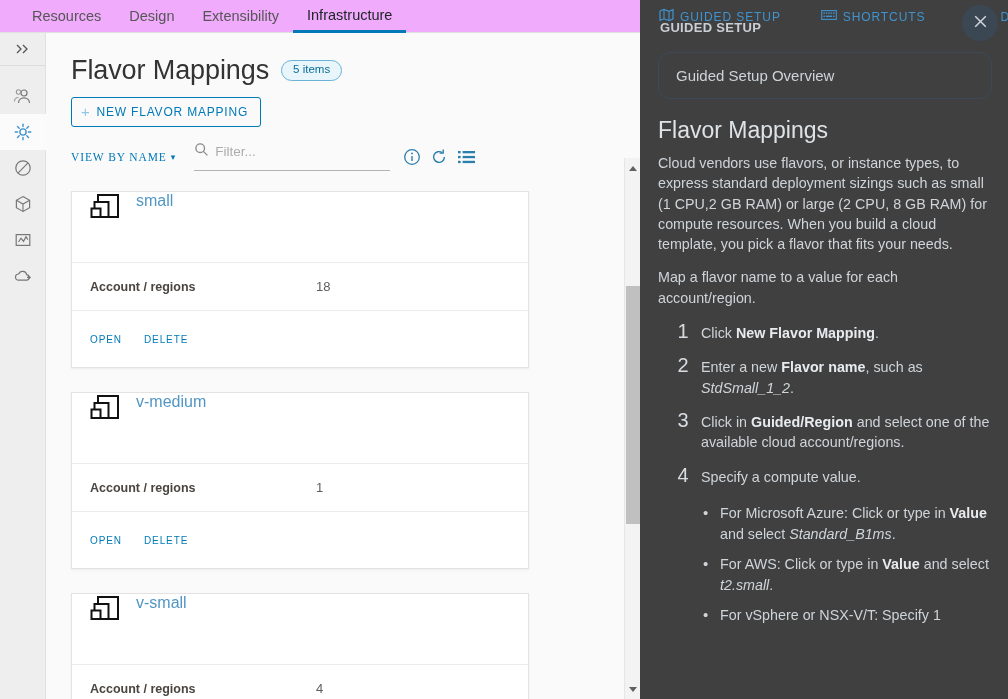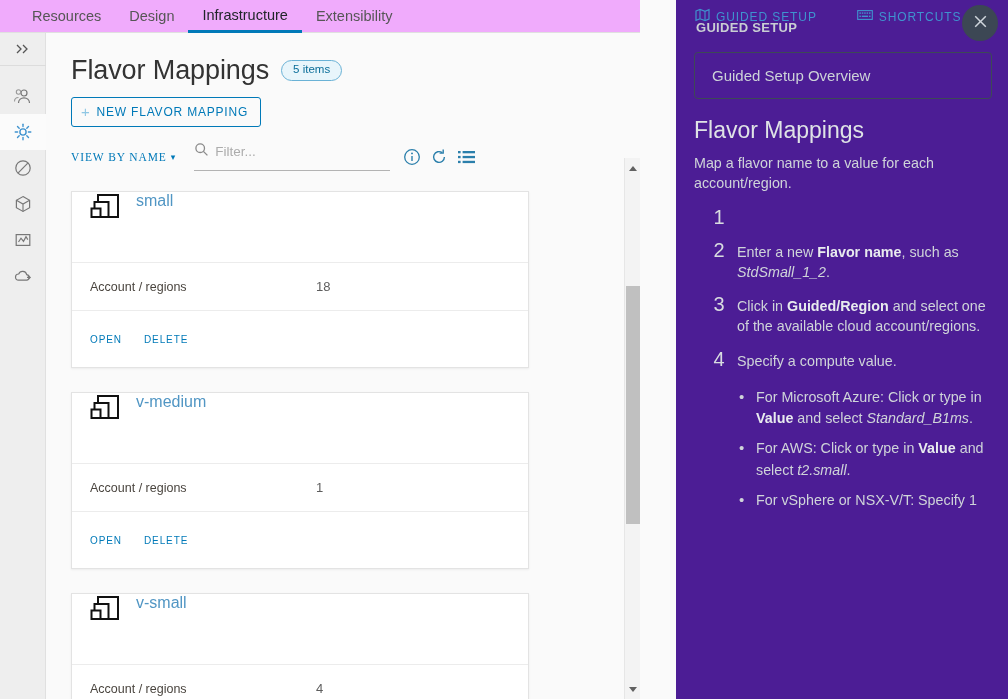--- a/index.html
+++ b/index.html
@@ -111,21 +111,21 @@
   }
   .card-head {
     height: 71px; display: flex; align-items: flex-start; gap: 14px;
     padding: 0 18px; border-bottom: 1px solid #ececec;
   }
   .card-name { font-size: 16px; color: #5196c4; font-weight: 400; cursor: pointer; }
   .card-body {
     height: 48px; display: flex; align-items: center;
     padding: 0 18px; border-bottom: 1px solid #ececec;
   }
-  .card-label { font-size: 12.5px; font-weight: normal; color: #4a453f; width: 226px; }
+  .card-label { font-size: 12.5px; font-weight: bold; color: #4a453f; width: 226px; }
   .card-value { font-size: 13px; color: #5d5d5d; }
   .card-foot {
     height: 56px; display: flex; align-items: center; gap: 22px;
     padding: 0 18px;
   }
   .card-action {
     font-size: 10px; color: #0079b8; letter-spacing: 0.9px; cursor: pointer;
   }
 
   
@@ -146,22 +146,22 @@
   }
   .sb-arrow.up i { border-bottom: 5px solid #606060; }
   .sb-arrow.down i { border-top: 5px solid #606060; }
   .sb-thumb {
     position: absolute; left: 1px; width: 14px;
     top: 128px; height: 238px; background: #c0c0c0; cursor: pointer;
   }
 
   
   .panel {
-    position: absolute; top: 0; right: 0; width: 332px; height: 699px;
-    background: #4c1d95;
+    position: absolute; top: 0; right: 0; width: 368px; height: 699px;
+    background: #404040;
     color: #d4d9dd;
     overflow: hidden;
   }
   .panel-topbar {
     height: 33px; display: flex; align-items: center; gap: 0;
     padding-left: 6px; position: relative;
   }
   .panel-topbar .tb-item {
     display: flex; align-items: center; gap: 6px;
     color: #3f93cf; font-size: 12px; letter-spacing: 0.9px;
@@ -181,21 +181,21 @@
     font-size: 13px; font-weight: bold; color: #c8ced3;
     letter-spacing: 0.3px;
   }
   .back-to-help {
     margin: 40px 0 0 22px;
     display: flex; align-items: center; gap: 8px;
     color: #3f93cf; font-size: 13px; letter-spacing: 1px; cursor: pointer;
   }
   .overview-box {
     margin: 19px 16px 0 18px;
-    border: 1px solid #3d4956; border-radius: 4px;
+    border: 1px solid #3d4956; border-radius: 12px;
     padding: 14px 17px; font-size: 15px; color: #cdd3d8;
     cursor: pointer;
   }
   .panel-body { padding: 18px 16px 0 18px; }
   .panel-h1 {
     font-size: 23px; font-weight: 300; color: #dfe3e6; margin-bottom: 9px;
   }
   .panel-p {
     font-size: 14.3px; line-height: 1.42; color: #cfd4d9; margin-bottom: 13px;
   }
@@ -219,22 +219,22 @@
   }
 </style>
 </head>
 <body>
 
 <div class="app">
 
   <div class="topnav">
     <div class="tab">Resources</div>
     <div class="tab">Design</div>
+    <div class="tab">Extensibility</div>
     <div class="tab active">Infrastructure</div>
-    <div class="tab">Extensibility</div>
   </div>
 
   <div class="rail">
     <div class="railitem expander">
       <span>
         <svg width="16" height="14" viewBox="0 0 16 14">
             <path d="M2 3 L6 7 L2 11 M8 3 L12 7 L8 11" fill="none" stroke="#555" stroke-width="1.3"></path>
           </svg>
       </span>
     </div>
@@ -487,25 +487,27 @@
       </div>
     </div>
 
     <div class="panel-subtitle">GUIDED SETUP</div>
 
 
     <div class="overview-box">Guided Setup Overview</div>
 
     <div class="panel-body">
       <div class="panel-h1">Flavor Mappings</div>
+      <div class="panel-p">Cloud vendors use flavors, or instance types, to express standard deployment sizings such as small (1 CPU,2 GB RAM) or large (2 CPU, 8 GB RAM) for compute resources. When you build a cloud template, you pick a flavor that fits your needs.</div>
       <div class="panel-p">Map a flavor name to a value for each account/region.</div>
 
       <ol class="steps">
         <li class="step">
           <span class="step-num">1</span>
+          <span class="step-txt">Click <b>New Flavor Mapping</b>.</span>
         </li>
         <li class="step">
           <span class="step-num">2</span>
           <span class="step-txt">Enter a new <b>Flavor name</b>, such as <i>StdSmall_1_2</i>.</span>
         </li>
         <li class="step">
           <span class="step-num">3</span>
           <span class="step-txt">Click in <b>Guided/Region</b> and select one of the available cloud account/regions.</span>
         </li>
         <li class="step">

